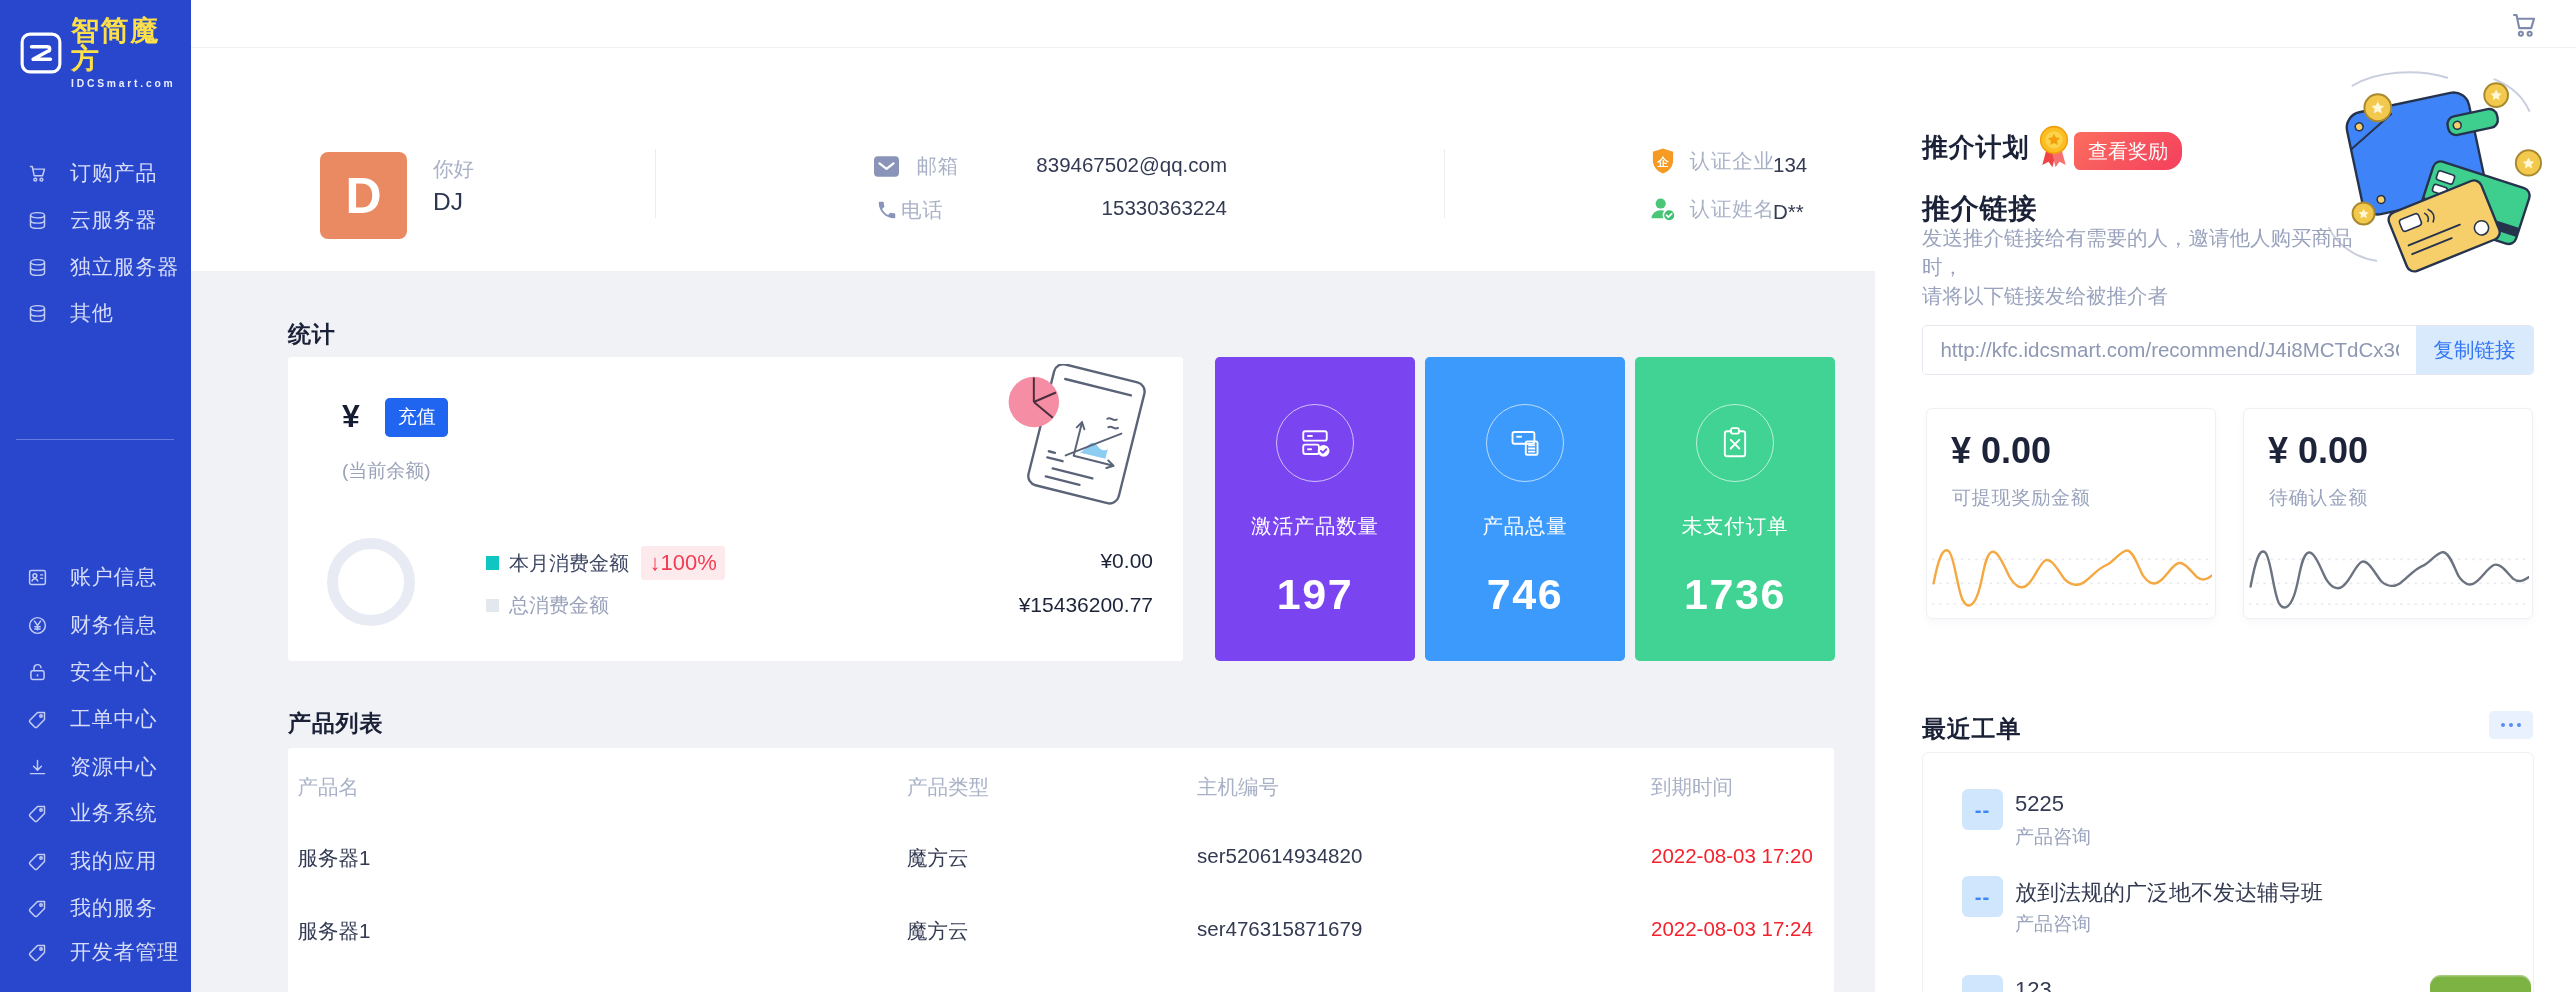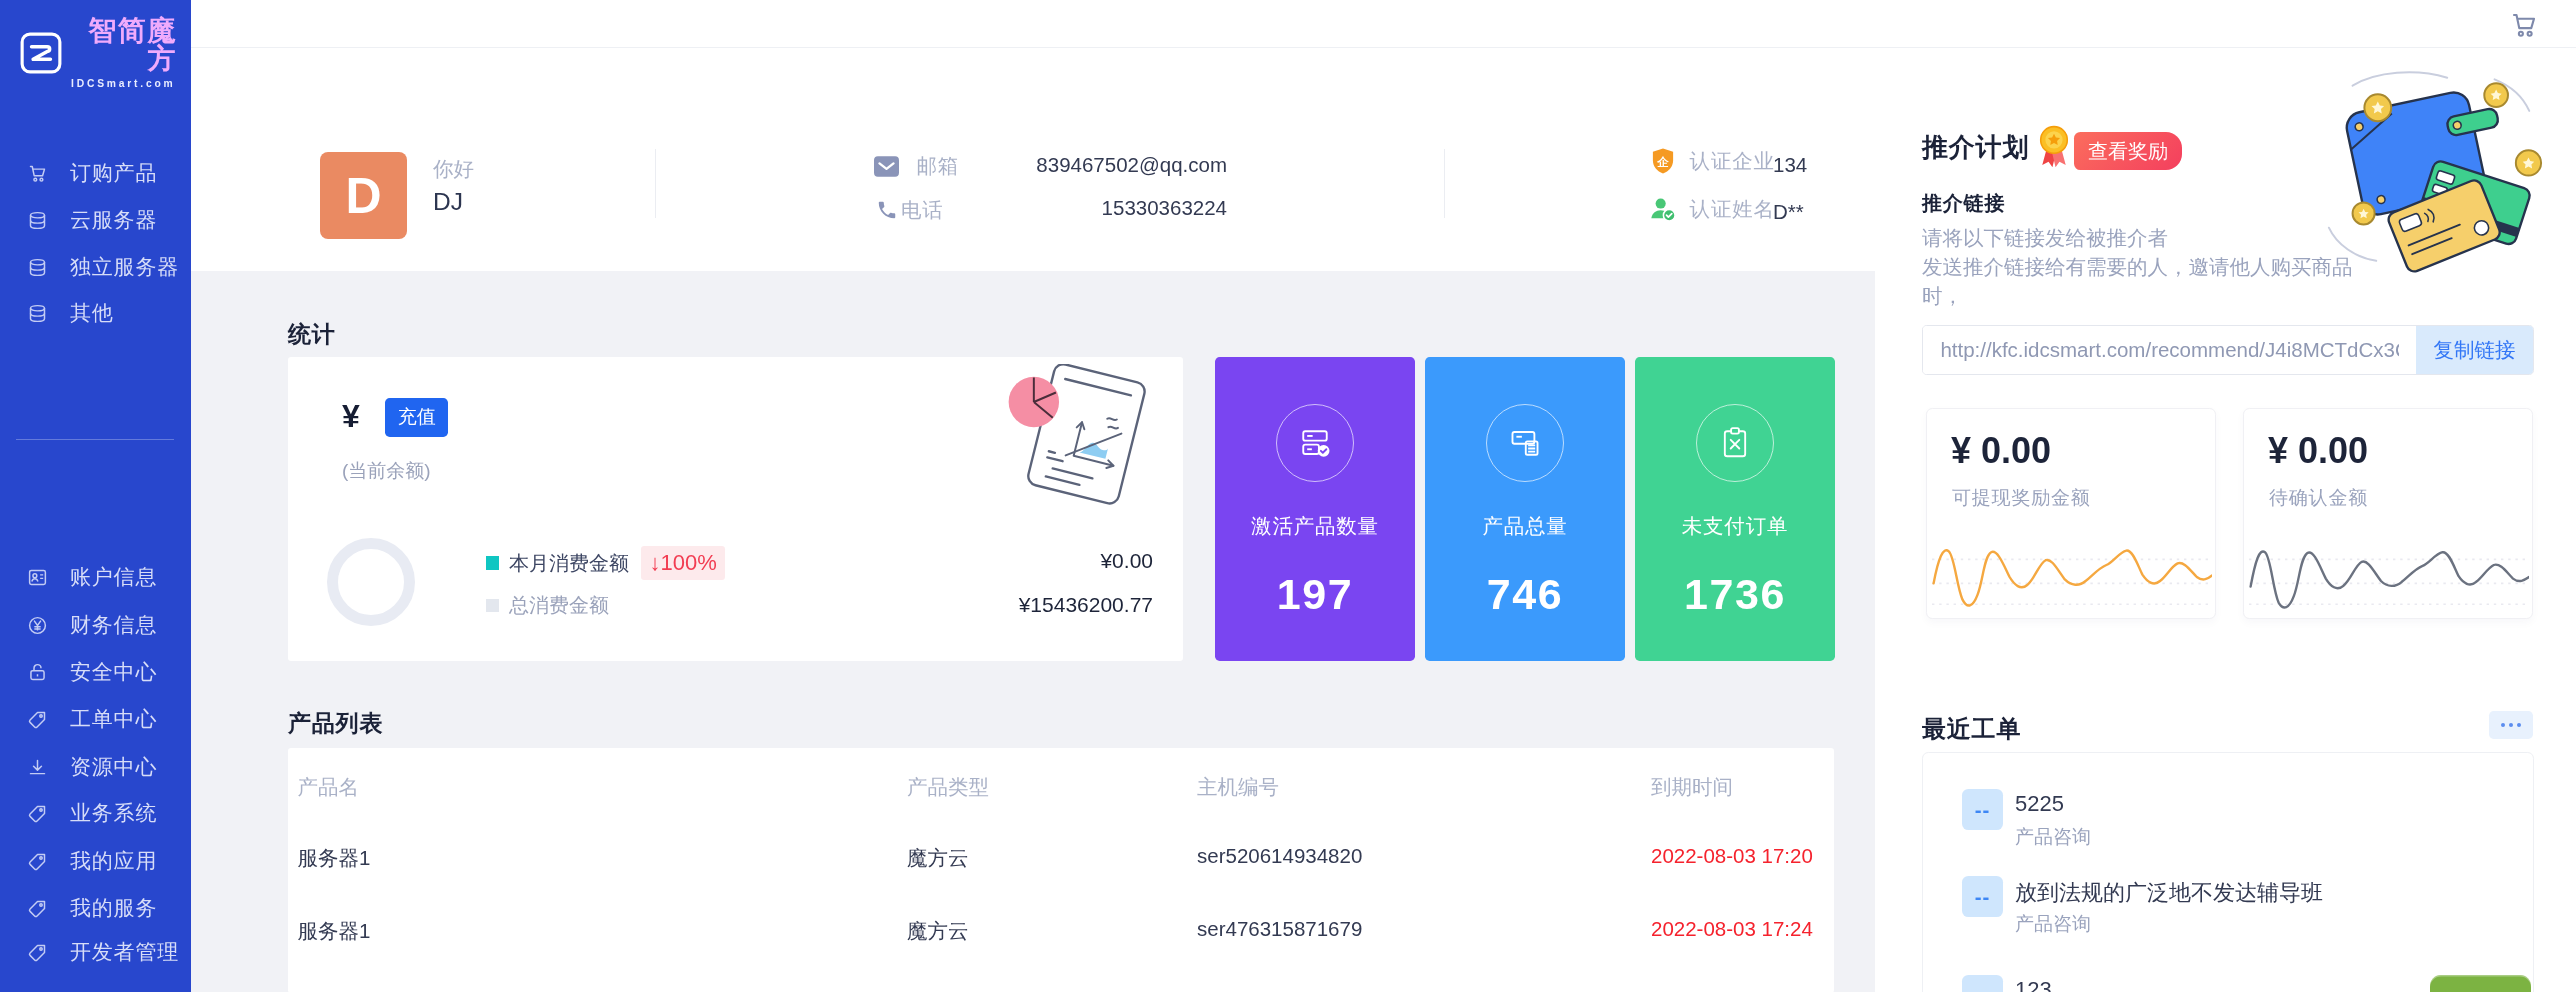--- a/index.html
+++ b/index.html
@@ -10,21 +10,21 @@
     -webkit-font-smoothing:antialiased;
   }
   .abs{position:absolute;}
   svg{display:block;}
   .ic{width:100%;height:100%;}
 
   
   .sidebar{left:0;top:0;width:191px;height:993px;background:#2847cd;}
   .logo{left:19px;top:22px;width:158px;height:62px;display:flex;align-items:center;gap:8px;cursor:pointer;}
   .logo-mark{width:44px;height:44px;flex:0 0 auto;}
-  .logo-cn{font-size:28px;font-weight:bold;color:#f0abfc;letter-spacing:1.6px;line-height:1;text-align:right;}
+  .logo-cn{font-size:28px;font-weight:bold;color:#fde047;letter-spacing:1.6px;line-height:1;}
   .logo-en{font-size:10.3px;font-weight:bold;color:#e8ecff;letter-spacing:2.8px;margin-top:4.7px;}
   .side-item{left:0;width:191px;height:36px;display:flex;align-items:center;gap:22px;padding-left:27px;box-sizing:border-box;cursor:pointer;position:absolute;}
   .side-ic{width:21px;height:21px;flex:0 0 auto;color:#c3ccf4;}
   .side-label{font-size:21px;color:#d7ddf8;letter-spacing:0.8px;white-space:nowrap;}
   .side-divider{left:16px;width:158px;height:0;border-top:0.8px solid rgba(255,255,255,.28);}
 
   
   .topbar{left:191px;top:0;width:2385px;height:47px;background:#fff;border-bottom:0.8px solid #eef0f4;}
   .topbar .hicon{color:#7e89ab;}
   .hdr-cart{left:2318px;top:9.5px;width:30px;height:30px;cursor:pointer;}
@@ -76,21 +76,21 @@
   .tcell{color:#333a52;}
   .tdate{color:#f5222d;}
 
   
   .rpanel{left:1875px;top:48px;width:701px;height:944px;background:#fff;}
   .r-title{left:47px;top:82px;font-size:26px;font-weight:bold;color:#1b2238;letter-spacing:0.8px;}
   .medal{left:161px;top:76px;width:36px;height:46px;}
   .reward-badge{left:199px;top:84px;background:linear-gradient(135deg,#fb6d5d,#f43f5e);color:#fff;font-size:20px;
     padding:5.5px 14px;border-radius:6.3px 16px 16px 6.3px;cursor:pointer;white-space:nowrap;}
   .wallet-illu{left:430px;top:14px;width:245px;height:213px;}
-  .r-sub{left:47px;top:142px;font-size:20px;font-weight:bold;color:#1b2238;letter-spacing:0.8px;}
+  .r-sub{left:47px;top:142px;font-size:28px;font-weight:bold;color:#1b2238;letter-spacing:0.8px;}
   .r-desc{left:47px;top:175px;width:442px;font-size:20.5px;color:#9aa3bd;line-height:29px;}
   .link-row{left:47px;top:277px;width:612px;height:50px;border:1.6px solid #e4e7ee;border-radius:4.7px;
     box-sizing:border-box;display:flex;overflow:hidden;background:#fff;}
   .link-input{flex:1;border:none;outline:none;font-size:20.5px;color:#8f98b3;padding:0 17.4px;font-family:inherit;background:#fff;}
   .copy-btn{flex:0 0 auto;background:#d9eafc;color:#3377f6;font-size:20.5px;border:none;padding:0 17.4px;cursor:pointer;font-family:inherit;}
   .reward-card{top:360px;width:290px;height:211px;border:1.6px solid #f0f0f4;border-radius:6.3px;box-sizing:border-box;
     background:#fff;box-shadow:0 3.2px 8px rgba(30,40,80,.03);overflow:hidden;}
   .rc-amount{position:absolute;left:24px;top:20.5px;font-size:36px;font-weight:bold;color:#1d2439;}
   .rc-label{position:absolute;left:25px;top:76px;font-size:19px;color:#9aa3bd;letter-spacing:0.8px;}
   .spark{position:absolute;left:4.7px;right:4.7px;bottom:4.7px;height:76px;}
@@ -504,22 +504,22 @@
         <path d="M242 35l2.2 4.4 4.8.7-3.5 3.4.8 4.8-4.3-2.3-4.3 2.3.8-4.8-3.5-3.4 4.8-.7z" fill="#fff7d6" stroke="none"></path>
       <circle cx="283" cy="128" r="16" fill="#f2c94c"></circle>
         <path d="M283 121l2.3 4.6 5 .7-3.6 3.6.9 5-4.6-2.4-4.6 2.4.9-5-3.6-3.6 5-.7z" fill="#fff7d6" stroke="none"></path>
       <circle cx="74" cy="192" r="14" fill="#f2c94c"></circle>
         <path d="M74 186l2 4 4.4.6-3.2 3.1.8 4.4-4-2.1-4 2.1.8-4.4-3.2-3.1 4.4-.6z" fill="#fff7d6" stroke="none"></path>
     </g>
   </svg>
 
   <div class="abs r-sub">推介链接</div>
   <div class="abs r-desc">
+    <div>发送推介链接给有需要的人，邀请他人购买商品时，</div>
     <div>请将以下链接发给被推介者</div>
-    <div>发送推介链接给有需要的人，邀请他人购买商品时，</div>
   </div>
 
   <div class="abs link-row">
     <input class="link-input" value="http://kfc.idcsmart.com/recommend/J4i8MCTdCx3Q" style="">
     <button class="copy-btn">复制链接</button>
   </div>
 
   <div class="abs reward-card" style="left:51px;">
     <div class="rc-amount">¥ 0.00</div>
     <div class="rc-label">可提现奖励金额</div>

